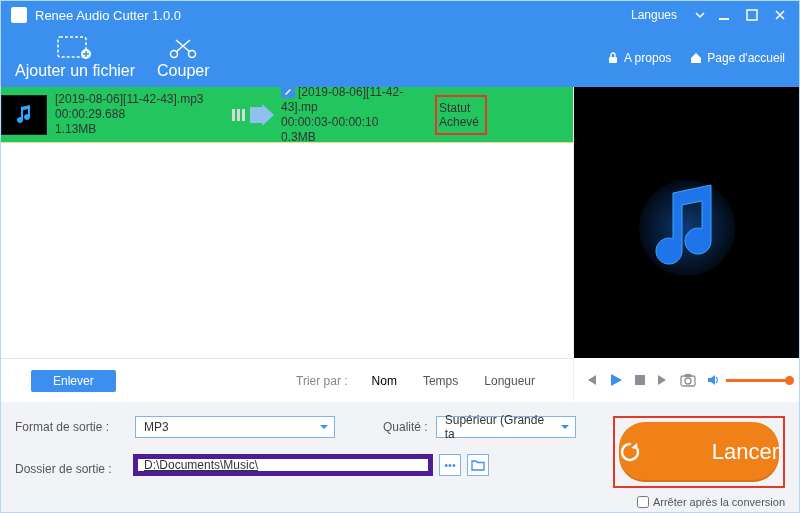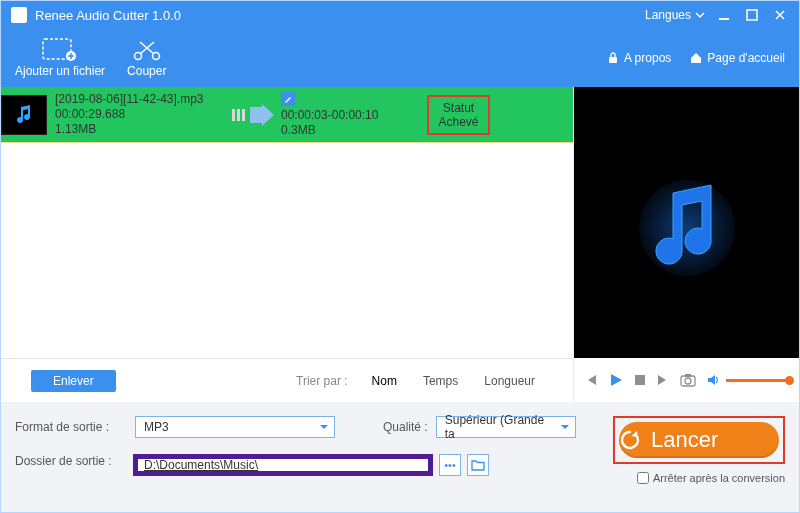--- a/index.html
+++ b/index.html
@@ -4,42 +4,42 @@
 <style>
   * { box-sizing: border-box; margin: 0; padding: 0; }
   body { font-family: "Segoe UI", Tahoma, Arial, sans-serif; font-size: 12px; color: #333; background: #fff; }
   .window { width: 800px; height: 513px; margin: 0 auto; border: 1px solid #b3d7ff; display: flex; flex-direction: column; overflow: hidden; }
   
   .titlebar { background: #3b90ef; color: #fff; height: 28px; display: flex; align-items: center; padding: 0 10px; }
   .logo { width: 16px; height: 16px; background: #fff; border-radius: 2px; margin-right: 8px; }
   .app-title { font-size: 13px; flex: 0 0 auto; }
   .tb-spacer { flex: 1 1 auto; }
   .tb-right { display: flex; align-items: center; gap: 10px; }
-  .tb-lang { display: flex; align-items: center; gap: 4px; cursor: pointer; }
+  .tb-lang { display: flex; align-items: center; gap: 18px; cursor: pointer; }
   .tb-btn { width: 18px; height: 18px; display: flex; align-items: center; justify-content: center; cursor: pointer; }
   
   .toolbar { background: #3b90ef; color: #fff; height: 58px; display: flex; align-items: center; padding: 0 14px; }
   .tool { display: flex; flex-direction: column; align-items: center; justify-content: center; margin-right: 22px; cursor: pointer; }
   .tool .icon { width: 36px; height: 24px; display: flex; align-items: center; justify-content: center; margin-bottom: 2px; }
-  .tool span.label { font-size: 12px; }
+  .tool span.label { font-size: 16px; }
   .tb-grow { flex: 1 1 auto; }
   .tb-links { display: flex; gap: 18px; }
   .tb-link { display: flex; align-items: center; gap: 4px; cursor: pointer; }
   
   .main { flex: 1 1 auto; display: flex; background: #fff; min-height: 0; }
   .left { flex: 1 1 auto; display: flex; flex-direction: column; min-width: 0; }
   .list { flex: 1 1 auto; overflow: auto; }
   .row { display: flex; align-items: center; background: #22c55e; height: 56px; padding: 6px 0; border-bottom: 1px solid #f2d98a; }
   .thumb { width: 46px; height: 40px; background: #000; border: 1px solid #222; margin-right: 8px; display:flex;align-items:center;justify-content:center;}
   .col { display: flex; flex-direction: column; justify-content: center; line-height: 1.25; }
   .src { width: 170px; }
   .arrow { width: 56px; display: flex; align-items: center; justify-content: center; }
   .editbadge { width: 14px; height: 14px; background: #3b90ef; display:inline-flex;align-items:center;justify-content:center; margin-right:3px;}
   .dst { width: 140px; }
-  .status { width: 63px; text-align: center; border: 2px solid #e03a2a; padding:4px 2px; margin-left:6px;}
+  .status { width: 52px; text-align: left; border: 2px solid #e03a2a; padding:4px 2px; margin-left:14px;}
   .list-footer { height: 44px; display: flex; align-items: center; padding: 0 30px; gap: 10px; border-top: 1px solid #e5e5e5; }
   .btn-blue { background: #3b90ef; color: #fff; border: none; height: 22px; padding: 0 22px; border-radius: 2px; cursor: pointer; font-size: 12px; }
   .lf-spacer { flex: 1 1 auto; }
   .sort-label { color: #888; margin-right: 6px; }
   .sort-opt { color: #555; margin: 0 8px; cursor: pointer; }
   .sort-opt.active { color: #000; }
   
   .right { width: 226px; display: flex; flex-direction: column; border-left: 1px solid #eee; }
   .preview { flex: 1 1 auto; background: #000; position: relative; display:flex;align-items:center;justify-content:center;}
   .player { height: 44px; display: flex; align-items: center; padding: 0 10px; gap: 10px; }
@@ -49,26 +49,26 @@
   .slider .knob { position: absolute; right: -4px; top: -3px; width: 9px; height: 9px; border-radius: 50%; background: #f36c1f; }
   
   .bottom { background: #f1f3f6; height: 110px; padding: 14px 14px 10px 14px; display: flex; }
   .settings { flex: 1 1 auto; display: flex; flex-direction: column; gap: 16px; }
   .settings-row { display: flex; align-items: center; gap: 8px; }
   .settings-row .lbl { width: 112px; color: #555; }
   .select { height: 22px; border: 1px solid #7fb4ea; background: #fff; display: flex; align-items: center; padding: 0 20px 0 8px; position: relative; color:#333; }
   .select::after { content: ""; position: absolute; right: 6px; top: 50%; margin-top: -2px; border: 4px solid transparent; border-top-color: #3b90ef; }
   .sel-format { width: 200px; }
   .sel-quality { width: 140px; }
-  .path-row { display: flex; align-items: flex-start; gap: 6px; }
+  .path-row { display: flex; align-items: flex-end; gap: 6px; }
   .path-input { width: 300px; height: 22px; border: 5px solid #4c1d95; background:#fff; padding: 0 6px; display:flex;align-items:center;text-decoration:underline;}
   .iconbtn { width: 22px; height: 22px; border: 1px solid #7fb4ea; background: #fff; display:flex;align-items:center;justify-content:center; cursor:pointer; color:#3b90ef; font-size:11px;}
   .launch-wrap { width: 200px; display: flex; flex-direction: column; align-items: flex-end; justify-content: flex-start; }
   .launch-border { border: 2px solid #e03a2a; padding: 4px; }
-  .launch { background: #f08018; border: none; border-radius: 26px; color: #fff; font-size: 22px; height: 36px; width: 160px; display: flex; align-items: center; justify-content: flex-start; gap: 10px; cursor: pointer; box-shadow: inset 0 -2px 0 rgba(0,0,0,.1); }
+  .launch { background: #f08018; border: none; border-radius: 26px; color: #fff; font-size: 22px; height: 60px; width: 160px; display: flex; align-items: center; justify-content: space-between; gap: 10px; cursor: pointer; box-shadow: inset 0 -2px 0 rgba(0,0,0,.1); }
   .stop-after { display: flex; align-items: flex-start; gap: 4px; margin-top: 8px; font-size: 11px; color:#555;}
   .stop-after input { width: 12px; height: 12px; }
 </style>
 </head>
 <body>
 
 <div class="window">
 
   <div class="titlebar">
     <div class="logo"></div>
@@ -158,21 +158,21 @@
                 <rect x="7" y="5" width="3" height="12" fill="#d9d9d9"></rect>
                 <rect x="12" y="5" width="3" height="12" fill="#d9d9d9"></rect>
                 <path d="M20 3 H32 V0 L44 11 L32 22 V19 H20 Z" fill="#8fc0ee"></path>
               </svg>
           </div>
           <div class="col dst">
             <span><span class="editbadge">
                   <svg width="10" height="10">
                     <path d="M2 8 L7 3 L8 4 L3 9 Z" fill="#fff"></path>
                   </svg>
-                </span></span>
+                </span><span>[2019-08-06][11-42-43].mp</span></span>
             <span>00:00:03-00:00:10</span>
             <span>0.3MB</span>
           </div>
           <div class="status">
             <div>Statut</div>
             <div>Achevé</div>
           </div>
         </div>
       </div>
       <div class="list-footer">

